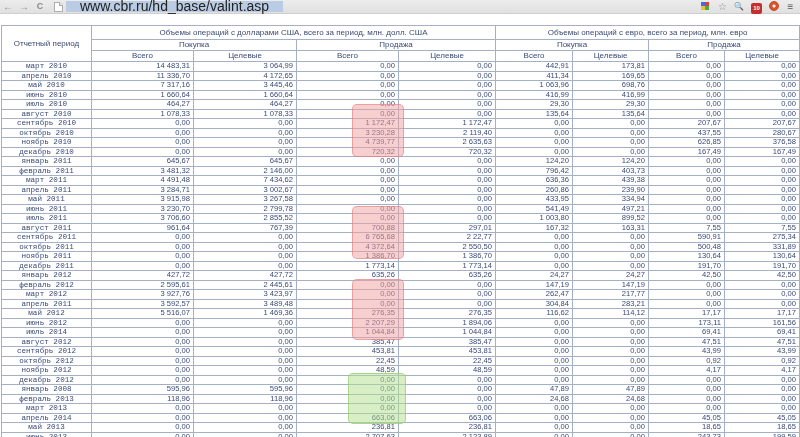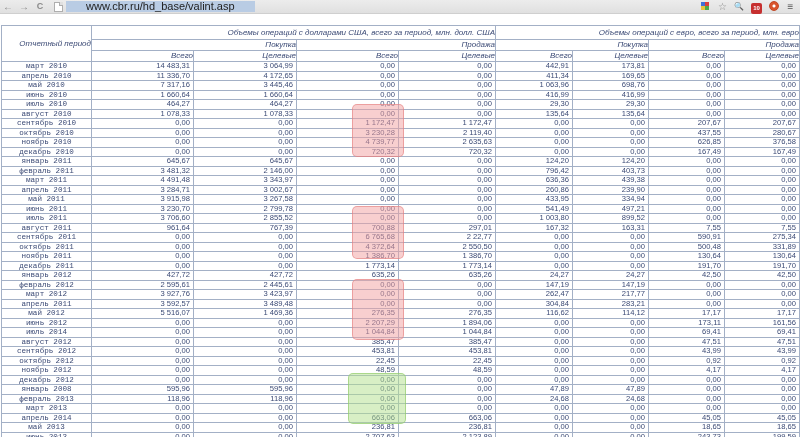--- a/index.html
+++ b/index.html
@@ -8,38 +8,38 @@
 
   
   .toolbar { position:absolute; left:0; top:0; width:800px; height:14px;
              background:linear-gradient(#ececec,#e0e0e0); border-bottom:1px solid #cfcfcf;
              display:flex; align-items:center; font-size:10px; color:#6f6f6f; }
   .navbtn { width:16px; text-align:center; font-size:10px; line-height:13px; color:#8a8a8a; cursor:default; }
   .reload { font-weight:bold; font-size:9px; }
   .favicon { width:9px; height:10px; border:1px solid #aeaeae; background:#fff; margin:0 3px 0 6px; position:relative; }
   .favicon:after { content:""; position:absolute; right:-1px; top:-1px; width:3px; height:3px;
                    background:#e0e0e0; border-left:1px solid #aeaeae; border-bottom:1px solid #aeaeae; }
-  .url { font-size:11px; color:#222; background:#b9cce4; padding:0 20px; line-height:11px; letter-spacing:0; }
+  .url { font-size:14px; color:#222; background:#b9cce4; padding:0 14px; line-height:11px; letter-spacing:0; }
   .tb-spacer { flex:1; }
   .tbicon { width:15px; height:12px; margin-right:2px; position:relative; font-size:10px;
             line-height:12px; text-align:center; color:#8a8a8a; }
   .grid4 { display:inline-block; width:9px; height:9px; margin-top:1px; }
   .grid4 span { display:block; float:left; width:4px; height:4px; }
   .g1{background:#3f6fd8;} .g2{background:#d83f3f;} .g3{background:#e8c33c;} .g4{background:#4ca94c;}
   .redbadge { display:inline-block; width:11px; height:11px; background:#c62f2f; border-radius:2px;
               color:#fff; font-size:6px; line-height:11px; font-weight:bold; text-align:center; }
   .redcircle { display:inline-block; width:10px; height:10px; border-radius:50%;
                background:radial-gradient(#fff 0 25%, #d9542b 30%); border:1px solid #c14623; }
 
   
   table { position:absolute; left:1px; top:25px; width:798px; table-layout:fixed;
           border-collapse:collapse; }
   th, td { border:1px solid #a3b0c6; color:#3b4a75; overflow:hidden; white-space:nowrap; }
   table { border:1px solid #7d8ba3; }
-  th { font-weight:normal; font-size:8px; height:10px; line-height:10px; text-align:right; background:#fff;font-style:italic; }
+  th { font-weight:normal; font-size:8px; height:10px; line-height:10px; text-align:center; background:#fff; }
   thead tr:first-child th { height:13px; line-height:13px; }
   td { font-size:7.6px; height:8.1px; line-height:8.5px; background:transparent; }
   td.period { text-align:center;font-family:Liberation Mono, monospace; }
   td.num { text-align:right; padding-right:3px; }
 
   
   .overlay { position:absolute; border-radius:5px; pointer-events:none; }
   .hl-red1   { left:352px; top:104px; width:52px; height:53px; }
   .hl-red2   { left:352px; top:206px; width:52px; height:53px; }
   .hl-red3   { left:352px; top:279px; width:52px; height:61px; }
@@ -229,21 +229,21 @@
         <td class="num">0,00</td>
         <td class="num">0,00</td>
         <td class="num">796,42</td>
         <td class="num">403,73</td>
         <td class="num">0,00</td>
         <td class="num">0,00</td>
       </tr>
       <tr>
         <td class="period">март 2011</td>
         <td class="num">4 491,48</td>
-        <td class="num">3 343,97</td>
+        <td class="num">7 434,62</td>
         <td class="num">0,00</td>
         <td class="num">0,00</td>
         <td class="num">636,36</td>
         <td class="num">439,38</td>
         <td class="num">0,00</td>
         <td class="num">0,00</td>
       </tr>
       <tr>
         <td class="period">апрель 2011</td>
         <td class="num">3 284,71</td>

